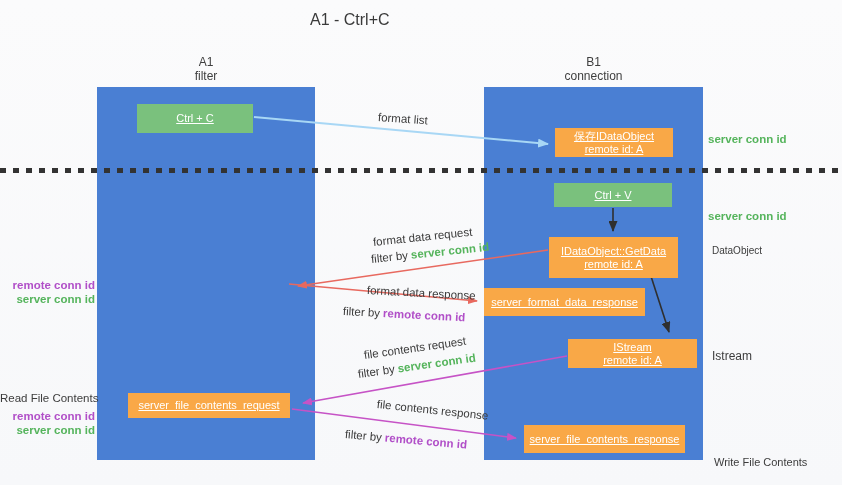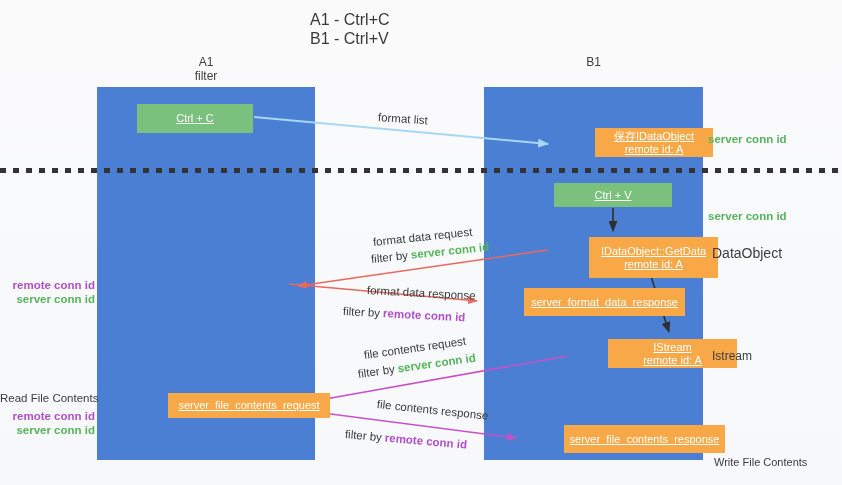--- a/index.html
+++ b/index.html
@@ -12,46 +12,46 @@
     font-size:16px;line-height:19px;color:#3a3a3a;z-index:6;}
   .lane{position:absolute;top:87px;height:373px;background:#4a7fd3;z-index:1;}
   .lane-header{position:absolute;top:55px;text-align:center;font-size:12px;
     line-height:14px;color:#3f3f3f;z-index:6;}
   .dotted-line{position:absolute;left:0;top:168px;width:842px;height:5px;z-index:5;
     background:repeating-linear-gradient(90deg,#333 0 6px,transparent 6px 13px);}
   .node{position:absolute;display:flex;flex-direction:column;align-items:center;
     justify-content:center;color:#fff;font-size:11px;line-height:13px;
     text-align:center;z-index:3;white-space:nowrap;text-decoration:underline;}
   .green{background:#7ac17d;}
-  .orange{background:#f9a847;margin-left:40px;}
+  .orange{background:#f9a847;}
   .arrows{position:absolute;left:0;top:0;z-index:2;}
   .lbl{position:absolute;font-size:11.5px;color:#3c3c3c;white-space:nowrap;z-index:6;
     transform-origin:left center;}
   .g{color:#55b45c;font-weight:bold;}
   .p{color:#b14fc8;font-weight:bold;}
   .left-block{position:absolute;left:0;width:95px;text-align:right;font-size:11.5px;
     line-height:14px;z-index:6;white-space:nowrap;}
   .fb{margin-right:3px;}
 </style>
 </head>
 <body>
 
 <div class="canvas">
 
   <div class="title">
     <div>A1 - Ctrl+C</div>
-    <div>B1 - Ctrl+V</div>
   </div>
 
   <div class="lane-header" style="left:97px;width:218px;">
     <div>A1</div>
     <div>filter</div>
   </div>
   <div class="lane-header" style="left:484px;width:219px;">
     <div>B1</div>
+    <div>connection</div>
   </div>
 
   <div class="lane" style="left:97px;width:218px;"></div>
   <div class="lane" style="left:484px;width:219px;"></div>
 
   <div class="dotted-line"></div>
 
   <svg class="arrows" width="842" height="485" viewBox="0 0 842 485">
     <defs>
       <marker id="m-blue" markerUnits="userSpaceOnUse" markerWidth="11" markerHeight="9" refX="10" refY="4.5" orient="auto">
@@ -122,21 +122,21 @@
     <span class="fb">filter by</span><span class="g">server conn id</span>
   </div>
 
   <div class="lbl" style="left:377px;top:398px;transform:rotate(6deg);">file contents response</div>
   <div class="lbl" style="left:345px;top:428px;transform:rotate(5deg);">
     <span class="fb">filter by</span><span class="p">remote conn id</span>
   </div>
 
   <div class="lbl g" style="left:708px;top:133px;">server conn id</div>
   <div class="lbl g" style="left:708px;top:210px;">server conn id</div>
-  <div class="lbl" style="left:712px;top:245px;font-size:14px;">DataObject</div>
+  <div class="lbl" style="left:712px;top:245px;font-size:10px;">DataObject</div>
   <div class="lbl" style="left:712px;top:349px;font-size:12px;">Istream</div>
   <div class="lbl" style="left:714px;top:456px;font-size:11px;">Write File Contents</div>
 
   <div class="left-block" style="top:278px;">
     <div class="p">remote conn id</div>
     <div class="g">server conn id</div>
   </div>
   <div class="left-block" style="top:391px;color:#3c3c3c;">Read File Contents</div>
   <div class="left-block" style="top:409px;">
     <div class="p">remote conn id</div>

